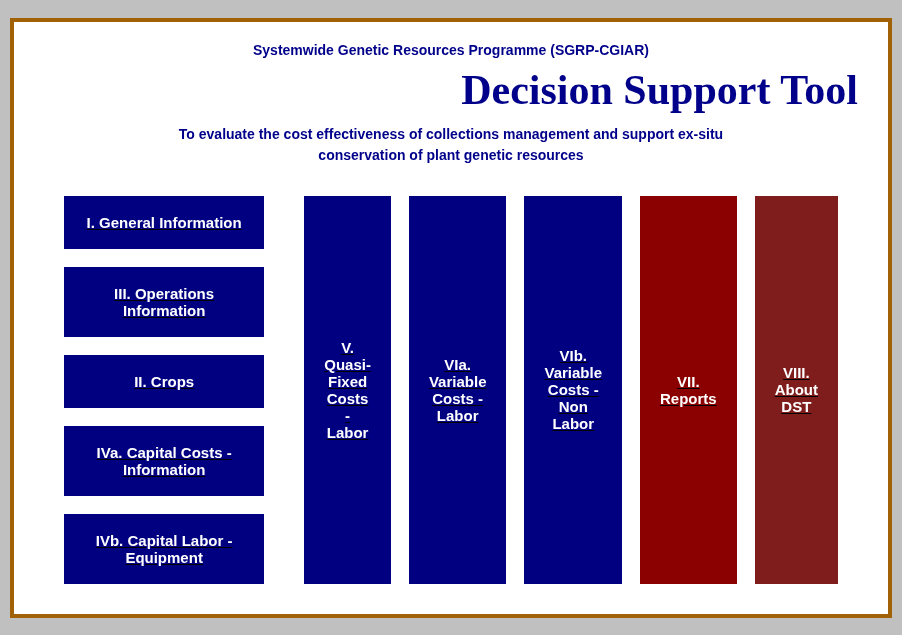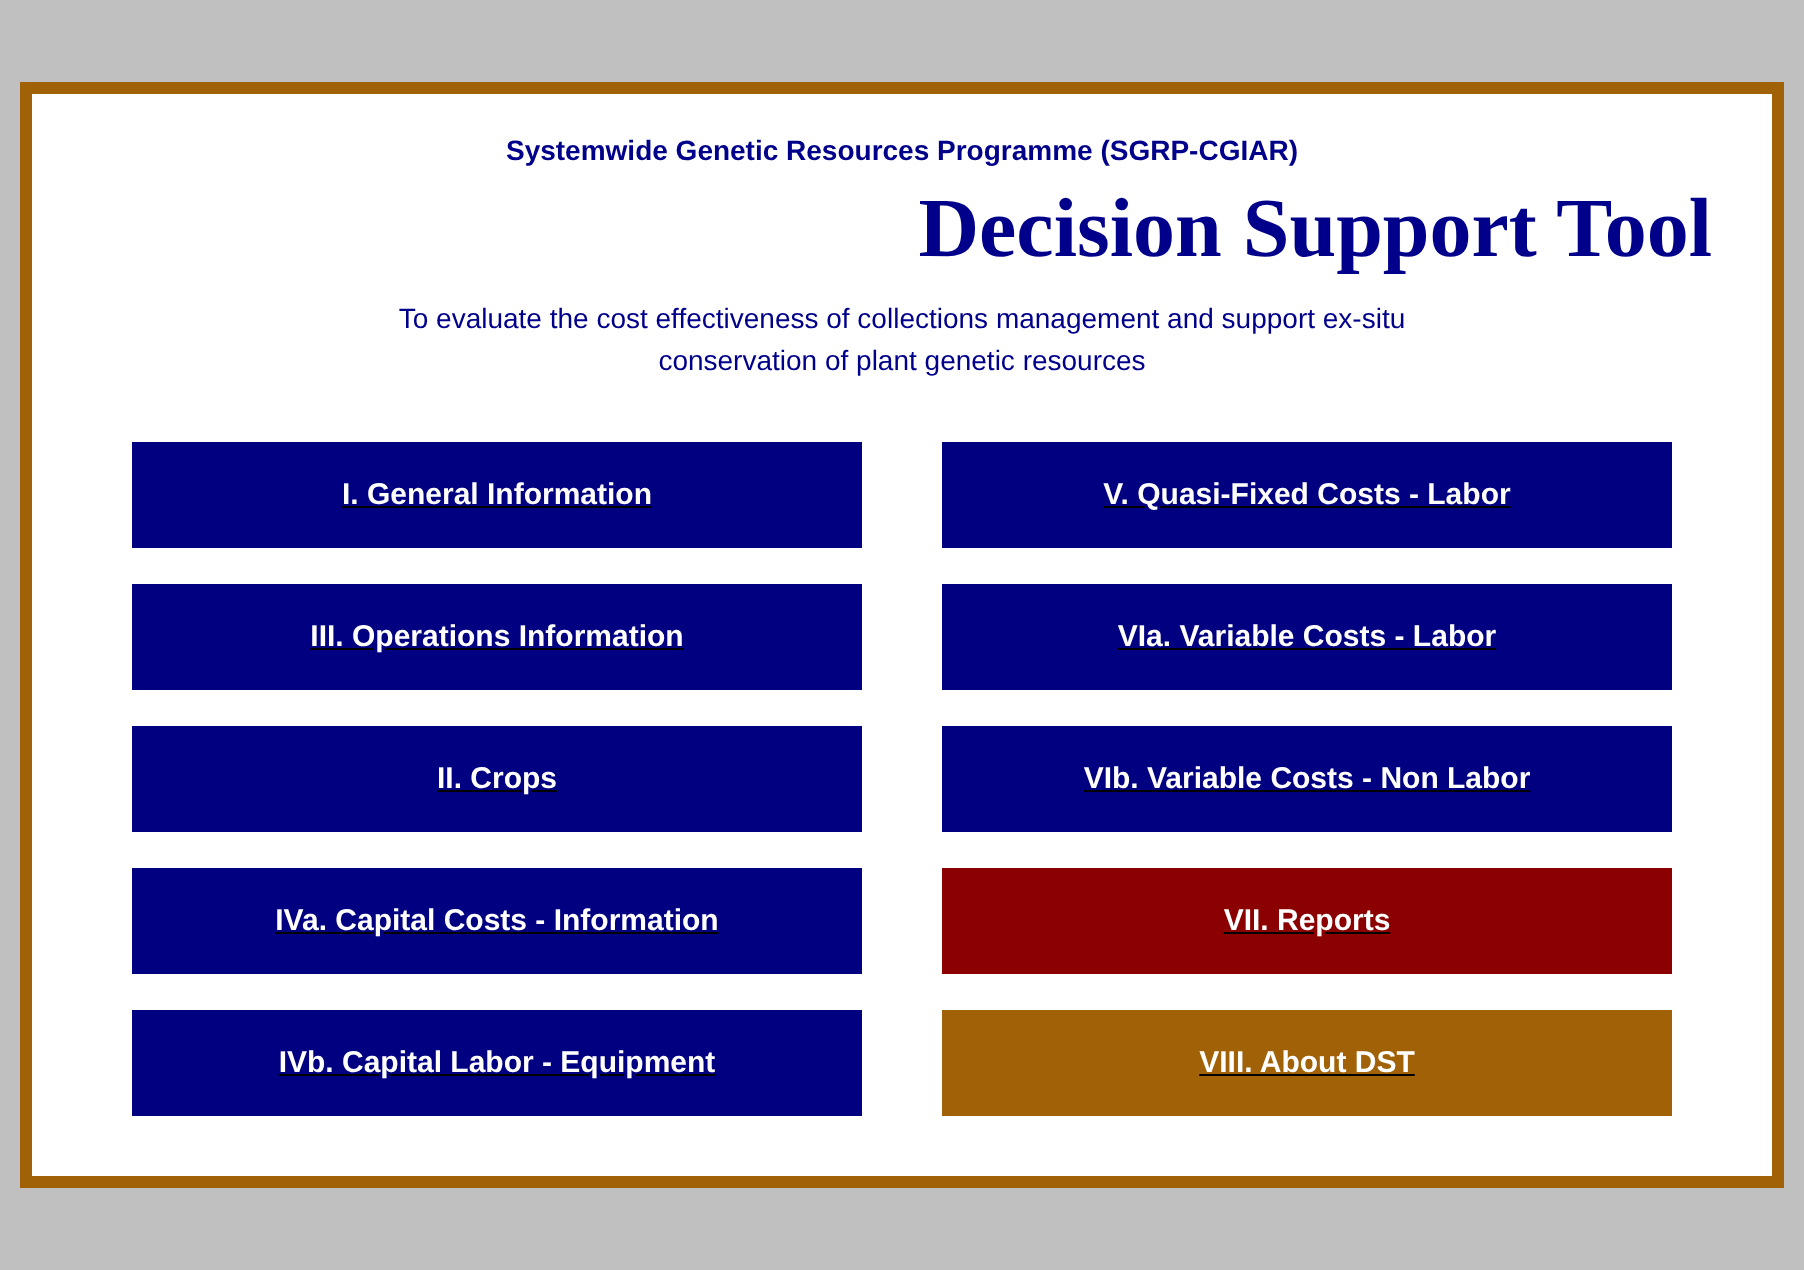--- a/index.html
+++ b/index.html
@@ -13,21 +13,21 @@
       display: flex;
       justify-content: center;
       align-items: center;
       min-height: 100vh;
       font-family: Arial, sans-serif;
     }
 
     .main-container {
       width: 882px;
       background: white;
-      border: 6px solid #a16207;
+      border: 4px solid #a16207;
       padding: 20px 30px 30px 30px;
     }
 
     .header-title {
       text-align: center;
       color: #00008B;
       font-weight: bold;
       font-size: 14px;
       margin-bottom: 8px;
     }
@@ -40,20 +40,21 @@
       font-family: 'Times New Roman', Times, serif;
       margin-bottom: 10px;
     }
 
     .subtitle {
       text-align: center;
       color: #00008B;
       font-size: 14px;
       margin-bottom: 30px;
       line-height: 1.5;
+      font-weight: bold;
     }
 
     .buttons-grid {
       display: grid;
       grid-template-columns: 1fr 1fr;
       gap: 18px 40px;
       padding: 0 20px;
       text-decoration: underline;
     }
 
@@ -68,21 +69,21 @@
       cursor: pointer;
       width: 100%;
       font-family: Arial, sans-serif;
     }
 
     .nav-button.red {
       background-color: #8B0000;
     }
 
     .nav-button.dark-green {
-      background-color: #a16207;
+      background-color: #7f1d1d;
     }
   </style>
 </head>
 <body>
 
 <div class="main-container">
   <div class="header-title">Systemwide Genetic Resources Programme (SGRP-CGIAR)</div>
 
   <div class="main-title">Decision Support Tool</div>
 
@@ -94,21 +95,21 @@
   <div class="buttons-grid">
 
     <div style="display: flex; flex-direction: column; gap: 18px;">
       <button class="nav-button">I. General Information</button>
       <button class="nav-button">III. Operations Information</button>
       <button class="nav-button">II. Crops</button>
       <button class="nav-button">IVa. Capital Costs - Information</button>
       <button class="nav-button">IVb. Capital Labor - Equipment</button>
     </div>
 
-    <div style="display: flex; flex-direction: column; gap: 18px; justify-content: center;">
+    <div style="display: flex; flex-direction: row; gap: 18px; justify-content: center;">
       <button class="nav-button">V. Quasi-Fixed Costs - Labor</button>
       <button class="nav-button">VIa. Variable Costs - Labor</button>
       <button class="nav-button">VIb. Variable Costs - Non Labor</button>
       <button class="nav-button red">VII. Reports</button>
       <button class="nav-button dark-green">VIII. About DST</button>
     </div>
   </div>
 </div>
 
 </body></html>

